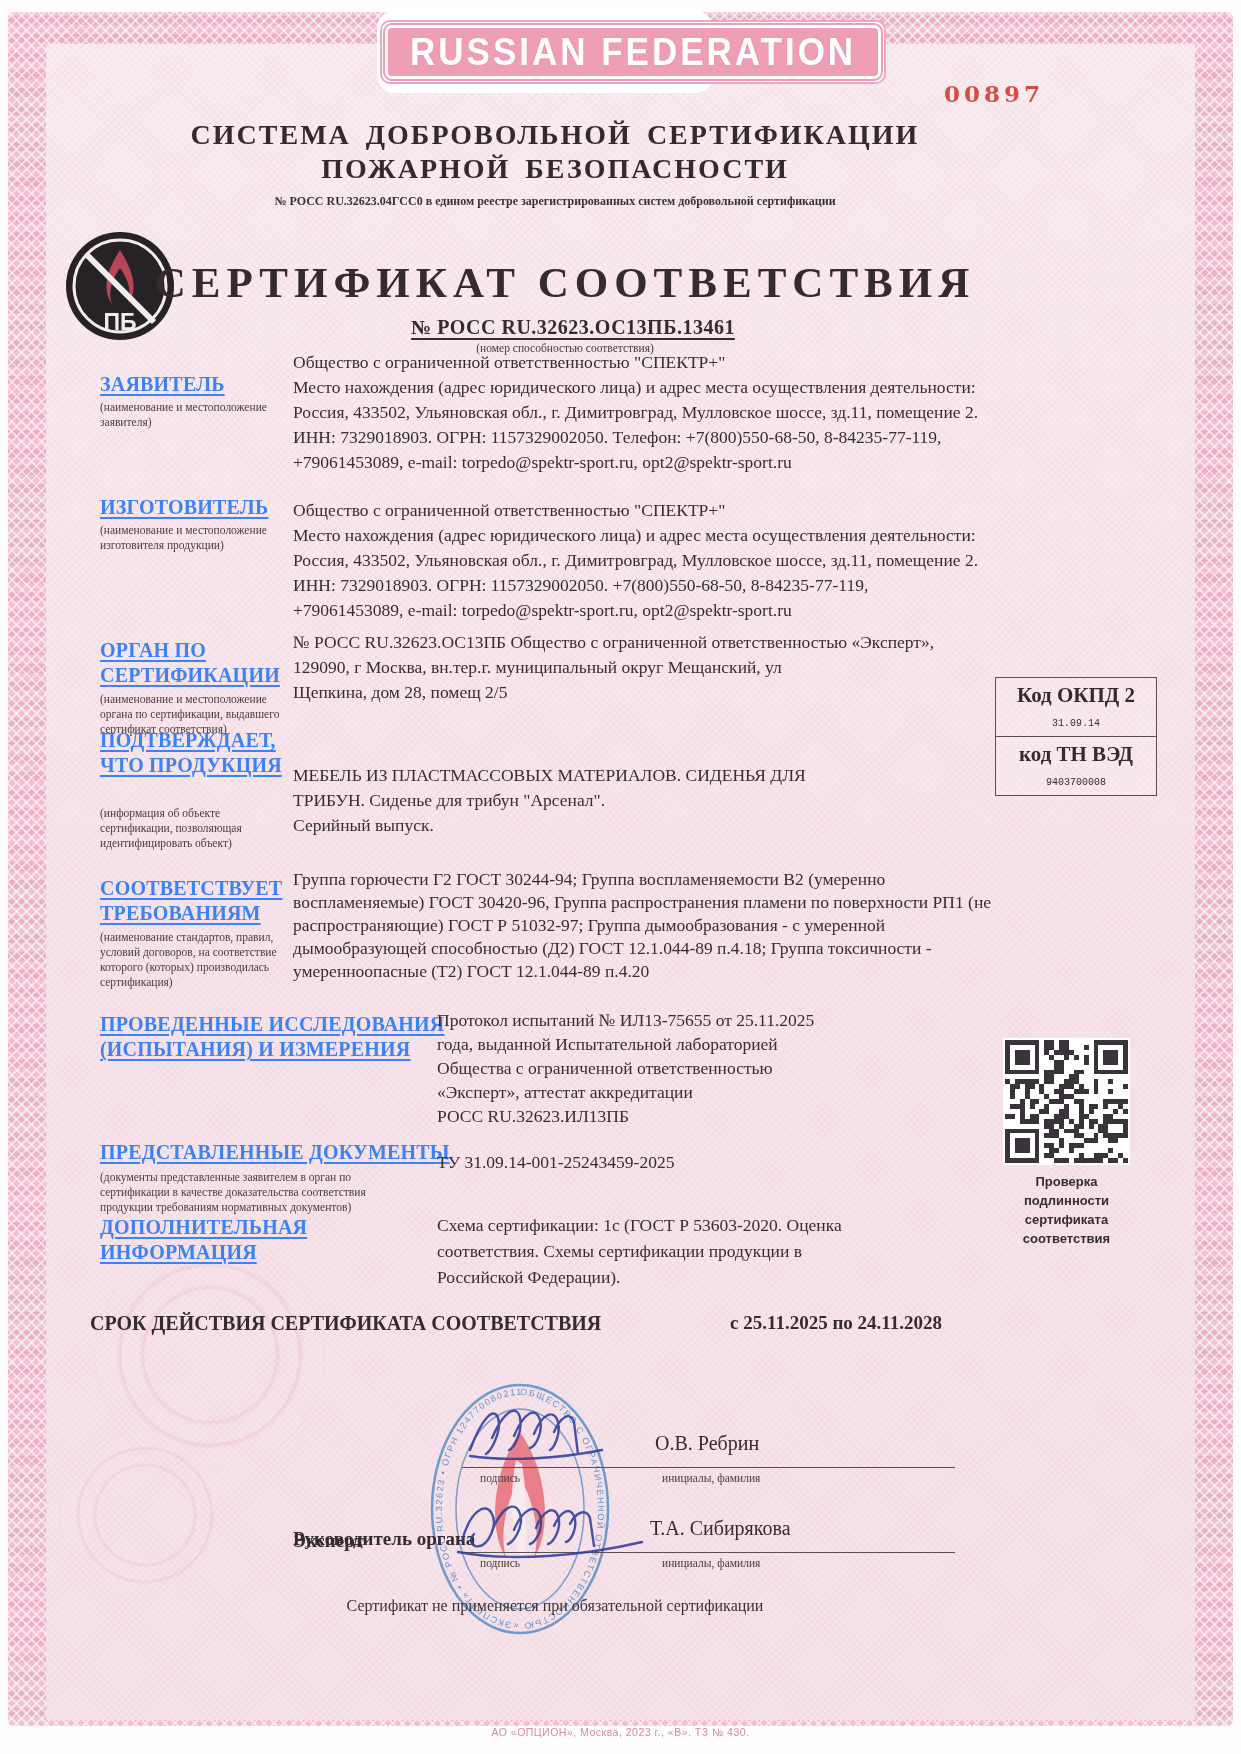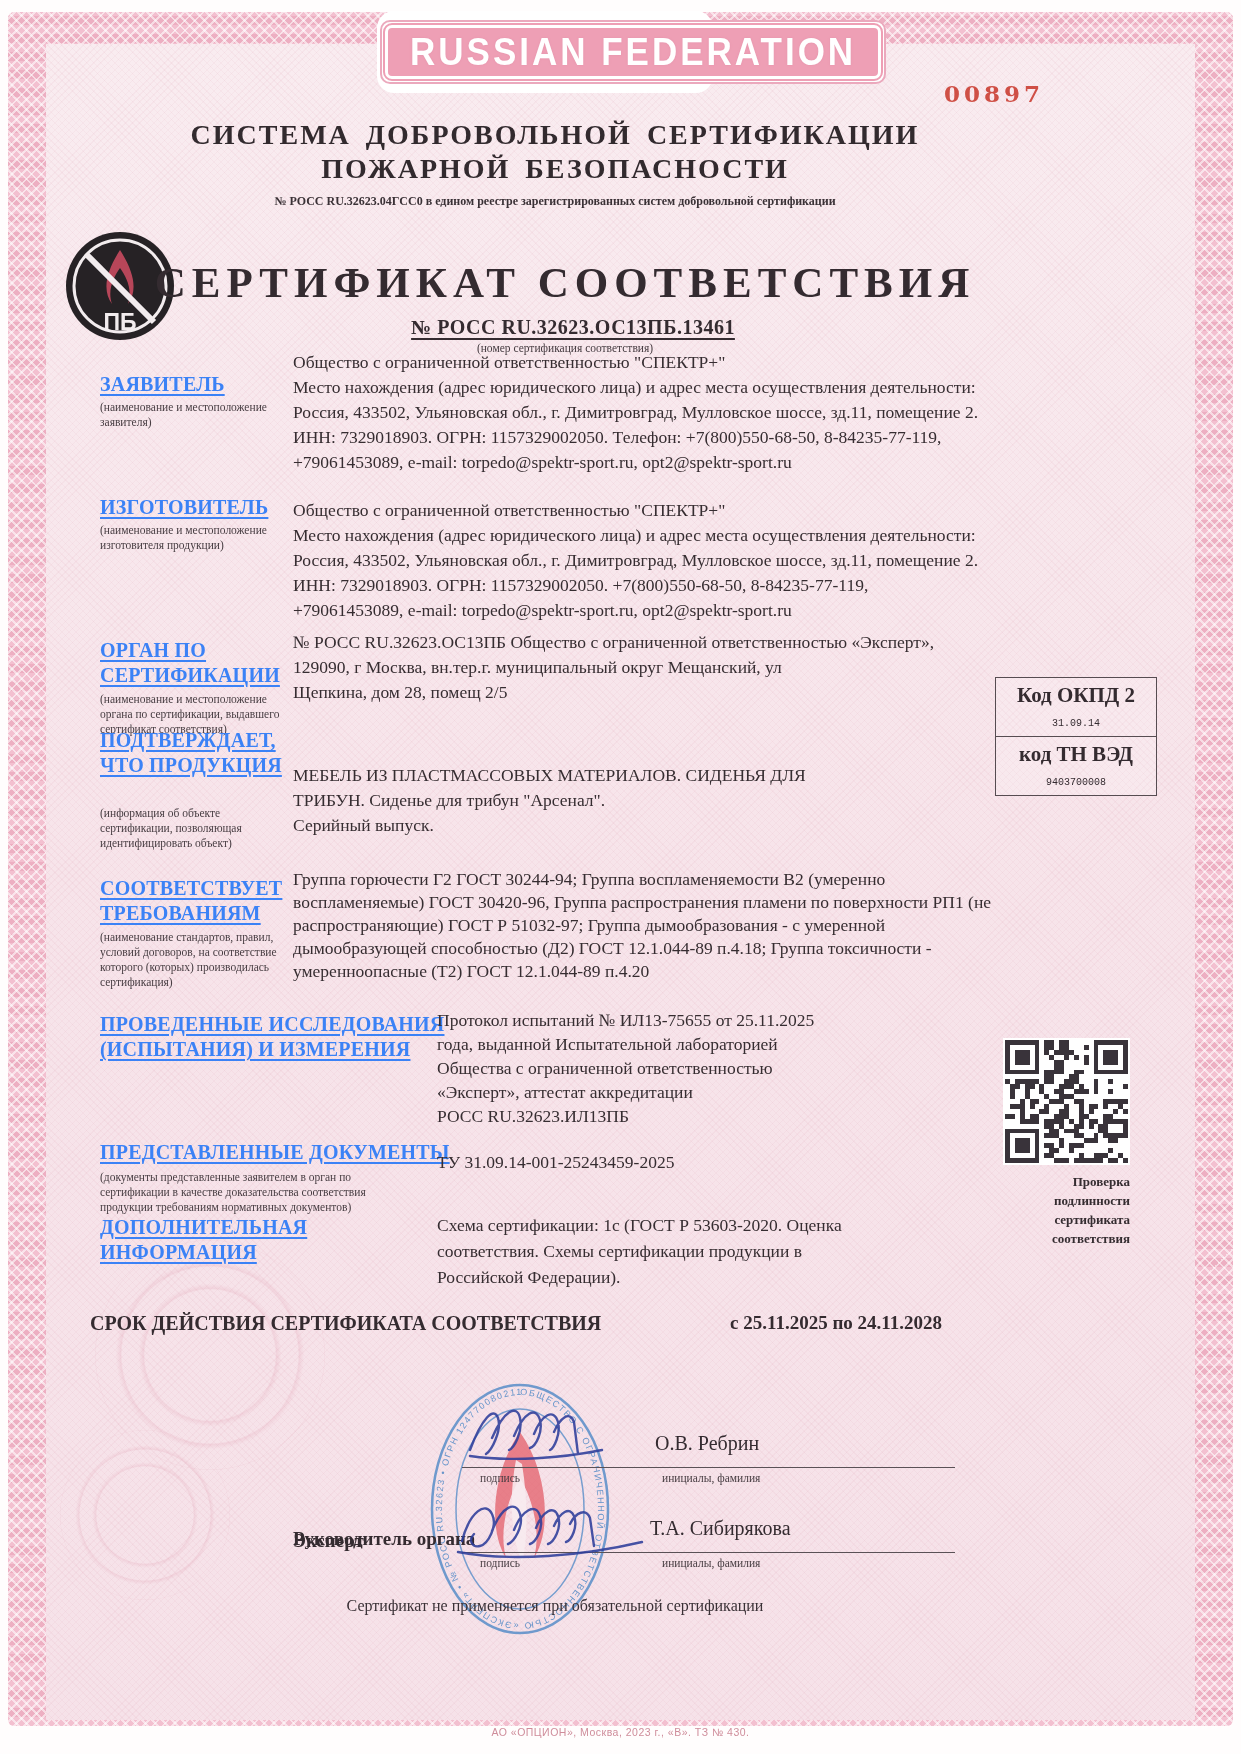--- a/index.html
+++ b/index.html
@@ -47,22 +47,22 @@
   .txt.tight{line-height:23px;}
   .txt.col2{line-height:24px;}
   
   .codebox{position:absolute;left:995px;top:677px;width:160px;border:1.5px solid #564c51;background:rgba(255,255,255,.15);}
   .codecell{padding:5px 4px 7px 4px;text-align:center;}
   .codecell + .codecell{border-top:1.5px solid #564c51;}
   .codelbl{font-weight:bold;font-size:21px;color:#342b30;}
   .codeval{font-size:10px;margin-top:10px;color:#342b30;font-family:Liberation Mono, monospace;}
   
   .qr{position:absolute;left:1003px;top:1038px;width:127px;height:127px;background:#fff;padding:2px;box-sizing:border-box;}
-  .qrcap{position:absolute;left:1003px;top:1172px;width:127px;text-align:right;
-    font-family:Liberation Serif, serif;font-weight:bold;font-size:13px;line-height:19px;
+  .qrcap{position:absolute;left:1003px;top:1172px;width:127px;text-align:center;
+    font-family:Liberation Sans, sans-serif;font-weight:bold;font-size:13px;line-height:19px;
     color:#352d31;white-space:pre-line;}
   
   .validity-lbl{position:absolute;left:90px;top:1312px;font-weight:bold;font-size:20px;color:#342b30;}
   .validity-val{position:absolute;left:730px;top:1312px;font-weight:bold;font-size:19px;color:#342b30;}
   .sigrole{position:absolute;font-weight:bold;font-size:19px;color:#342b30;}
   .sigline{position:absolute;height:0;border-top:1.5px solid #5a5156;}
   .sigcap{position:absolute;font-size:11.5px;color:#473d42;}
   .signame{position:absolute;font-size:20px;color:#342b30;}
   .footnote{position:absolute;left:155px;top:1597px;width:800px;text-align:center;font-size:16px;color:#3a3136;}
   .fineprint{position:absolute;left:0;top:1726px;width:1241px;text-align:center;
@@ -99,21 +99,21 @@
       <circle cx="56" cy="56" r="54" fill="#262225"></circle>
       <circle cx="56" cy="56" r="46" fill="none" stroke="#f2ecee" stroke-width="3"></circle>
       <path d="M56,20 C42,42 38,60 48,74 C43,60 50,46 56,38 C62,46 69,60 64,74 C74,60 70,42 56,20 Z" fill="#c84a5f" opacity="0.9"></path>
       <line x1="22" y1="24" x2="90" y2="92" stroke="#f2ecee" stroke-width="6"></line>
       <text x="56" y="100" text-anchor="middle" font-family="Liberation Sans, sans-serif" font-weight="bold" font-size="23" fill="#f2ecee">ПБ</text>
     </svg>
   </div>
 
   <div class="certtitle">СЕРТИФИКАТ СООТВЕТСТВИЯ</div>
   <div class="certnum">№ РОСС RU.32623.ОС13ПБ.13461</div>
-  <div class="certnumcap">(номер сертификация соответствия)</div>
+  <div class="certnumcap">(номер способностью соответствия)</div>
 
   <div class="lbl" style="left:100px;top:372px;">ЗАЯВИТЕЛЬ</div>
   <div class="cap" style="left:100px;top:400px;">(наименование и местоположение
 заявителя)</div>
   <div class="txt" style="left:293px;top:350px;width:760px;">Общество с ограниченной ответственностью "СПЕКТР+"
 Место нахождения (адрес юридического лица) и адрес места осуществления деятельности:
 Россия, 433502, Ульяновская обл., г. Димитровград, Мулловское шоссе, зд.11, помещение 2.
 ИНН: 7329018903. ОГРН: 1157329002050. Телефон: +7(800)550-68-50, 8-84235-77-119,
 +79061453089, e-mail: torpedo@spektr-sport.ru, opt2@spektr-sport.ru</div>
 

